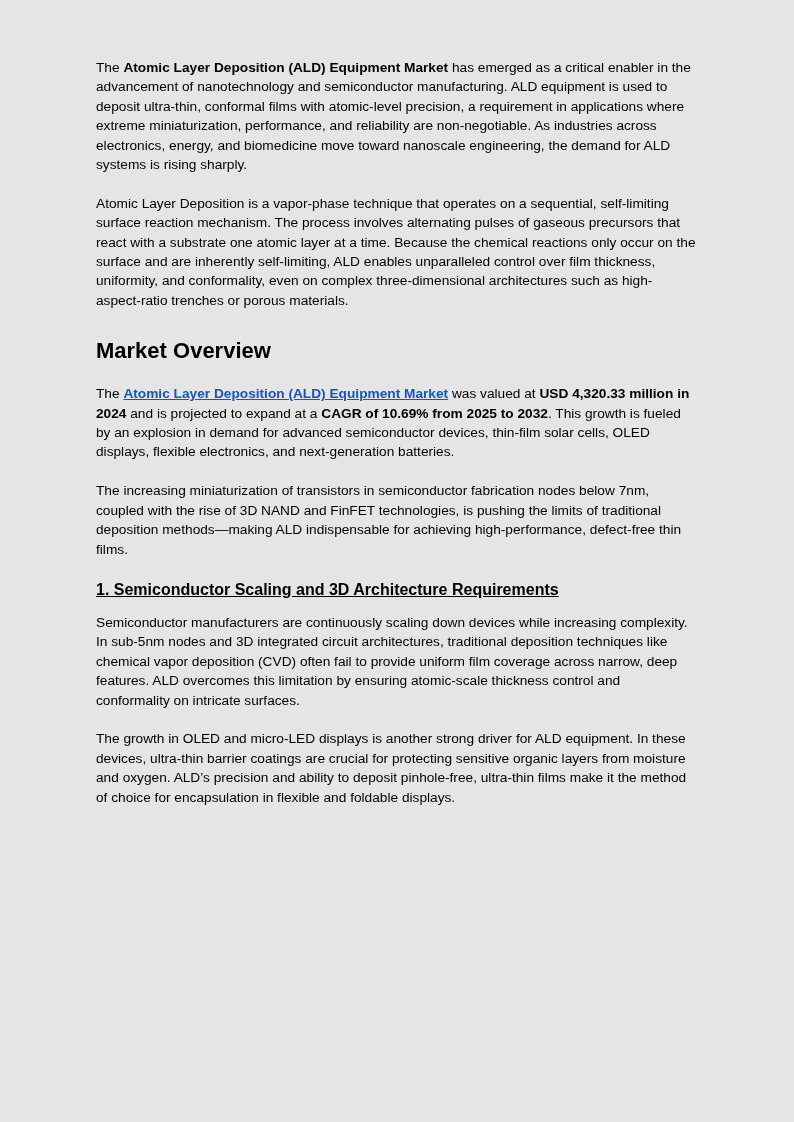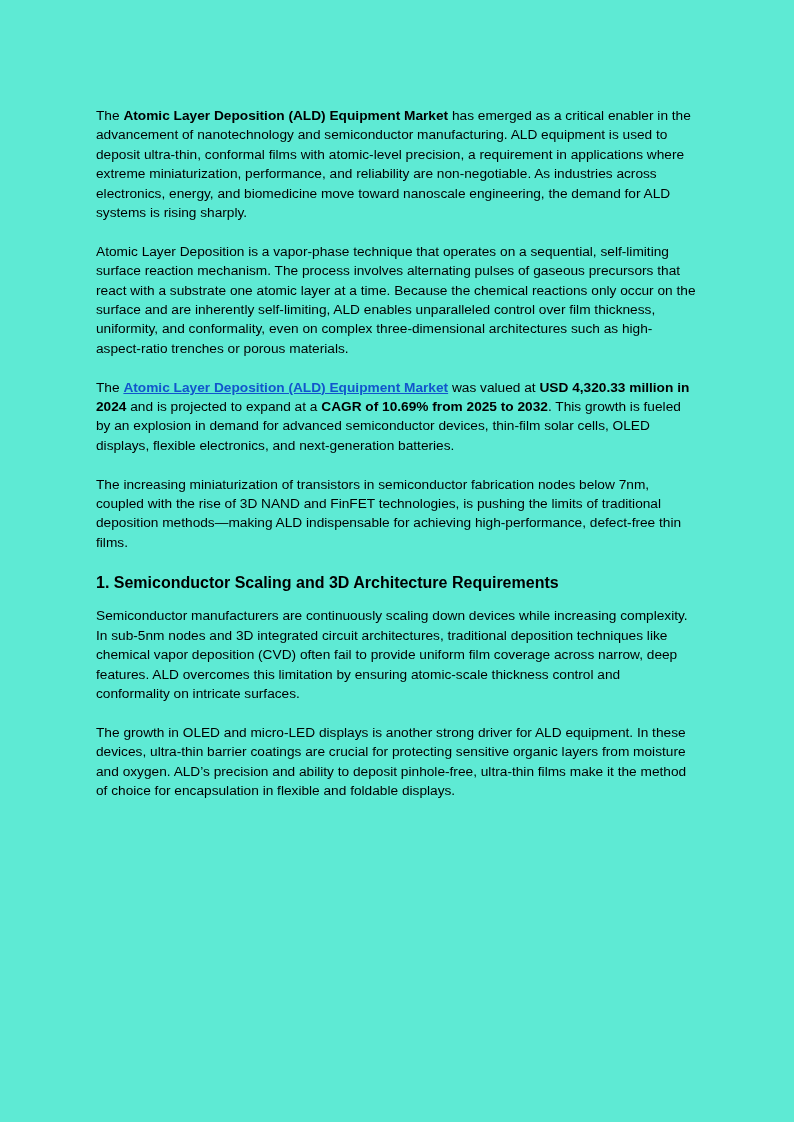--- a/index.html
+++ b/index.html
@@ -5,23 +5,23 @@
   * { margin: 0; padding: 0; box-sizing: border-box; }
   html, body { background: #ffffff; }
   body {
     width: 794px;
     font-family: "Liberation Sans", sans-serif;
   }
   .page {
     position: relative;
     width: 794px;
     height: 1122px;
-    background: #5eead4;
+    background: #e5e5e5;
     color: #000000;
-    padding: 106px 97px 0 96px;
+    padding: 58px 97px 0 96px;
     overflow: hidden;
   }
   p.body {
     font-size: 13.7px;
     line-height: 19.4px;
     margin: 0 0 19.4px 0;
     color: #000000;
   }
   h1.doc-h1 {
     font-size: 22px;
@@ -29,38 +29,40 @@
     font-weight: 700;
     color: #000000;
     margin: 27px 0 19px 0;
   }
   h2.doc-h3 {
     font-size: 16px;
     line-height: 21px;
     font-weight: 700;
     color: #000000;
     margin: 20px 0 13px 0;
+    text-decoration: underline;
   }
   strong { font-weight: 700; }
   a.doclink {
     color: #1155cc;
     text-decoration: underline;
     font-weight: 700;
     cursor: pointer;
   }
 </style>
 </head>
 <body>
 
 <div class="page">
 
   <p class="body"><span>The </span><strong>Atomic Layer Deposition (ALD) Equipment Market</strong><span> has emerged as a critical enabler in the advancement of nanotechnology and semiconductor manufacturing. ALD equipment is used to deposit ultra-thin, conformal films with atomic-level precision, a requirement in applications where extreme miniaturization, performance, and reliability are non-negotiable. As industries across electronics, energy, and biomedicine move toward nanoscale engineering, the demand for ALD systems is rising sharply.</span></p>
 
   <p class="body">Atomic Layer Deposition is a vapor-phase technique that operates on a sequential, self-limiting surface reaction mechanism. The process involves alternating pulses of gaseous precursors that react with a substrate one atomic layer at a time. Because the chemical reactions only occur on the surface and are inherently self-limiting, ALD enables unparalleled control over film thickness, uniformity, and conformality, even on complex three-dimensional architectures such as high-aspect-ratio trenches or porous materials.</p>
 
+  <h1 class="doc-h1">Market Overview</h1>
 
   <p class="body"><span>The </span><a class="doclink" href="#">Atomic Layer Deposition (ALD) Equipment Market</a><span> was valued at </span><strong>USD 4,320.33 million in 2024</strong><span> and is projected to expand at a </span><strong>CAGR of 10.69% from 2025 to 2032</strong><span>. This growth is fueled by an explosion in demand for advanced semiconductor devices, thin-film solar cells, OLED displays, flexible electronics, and next-generation batteries.</span></p>
 
   <p class="body">The increasing miniaturization of transistors in semiconductor fabrication nodes below 7nm, coupled with the rise of 3D NAND and FinFET technologies, is pushing the limits of traditional deposition methods—making ALD indispensable for achieving high-performance, defect-free thin films.</p>
 
 
   <h2 class="doc-h3">1. Semiconductor Scaling and 3D Architecture Requirements</h2>
 
   <p class="body">Semiconductor manufacturers are continuously scaling down devices while increasing complexity. In sub-5nm nodes and 3D integrated circuit architectures, traditional deposition techniques like chemical vapor deposition (CVD) often fail to provide uniform film coverage across narrow, deep features. ALD overcomes this limitation by ensuring atomic-scale thickness control and conformality on intricate surfaces.</p>
 

